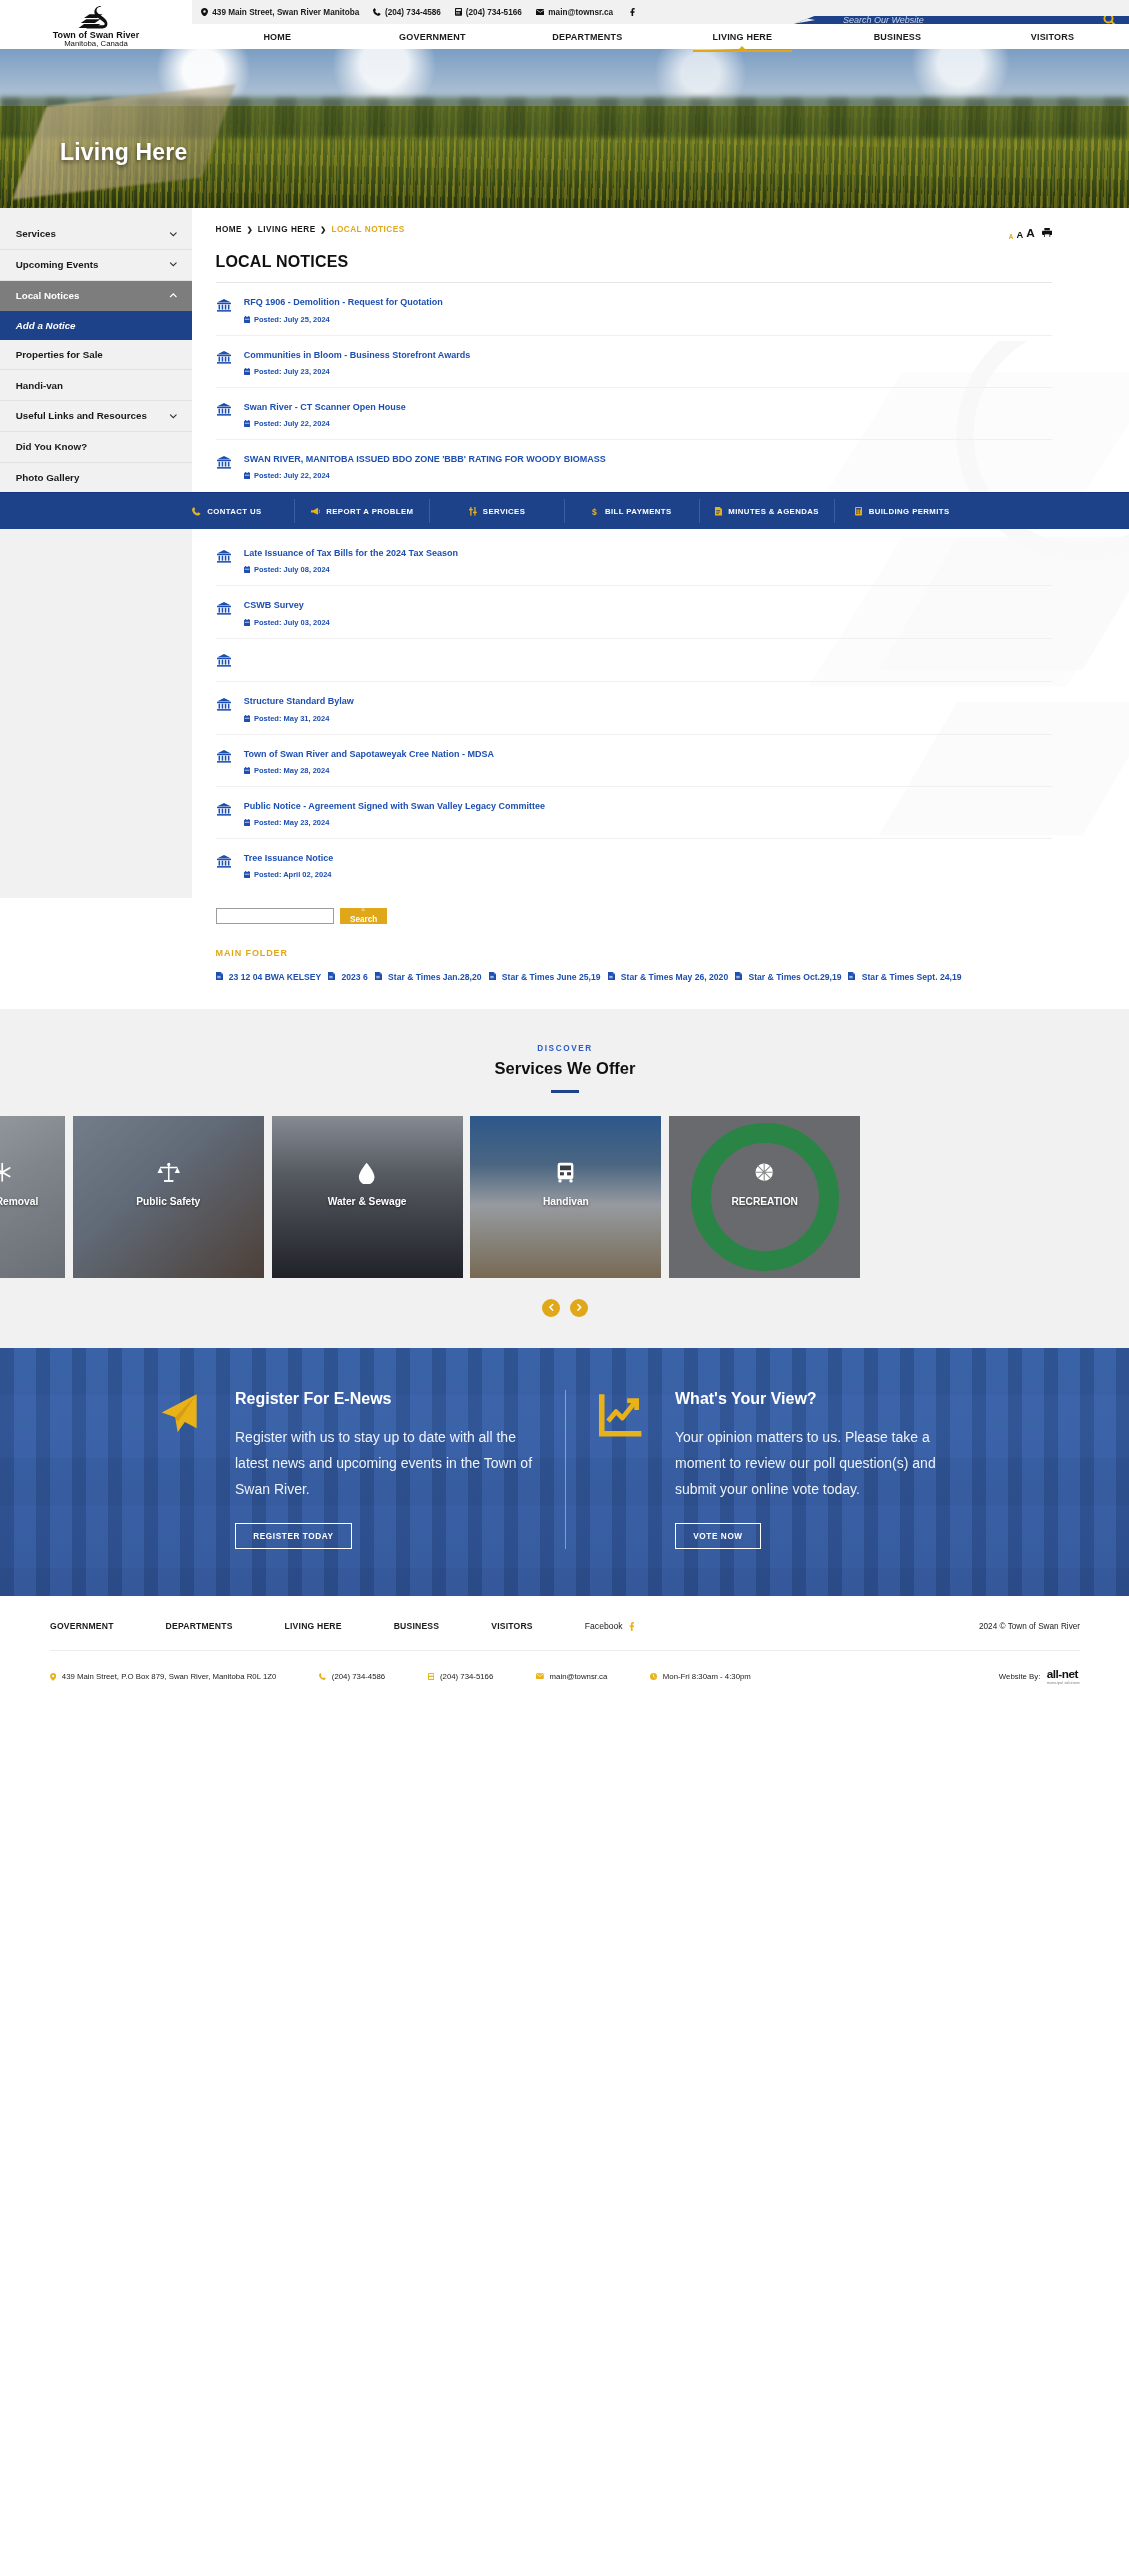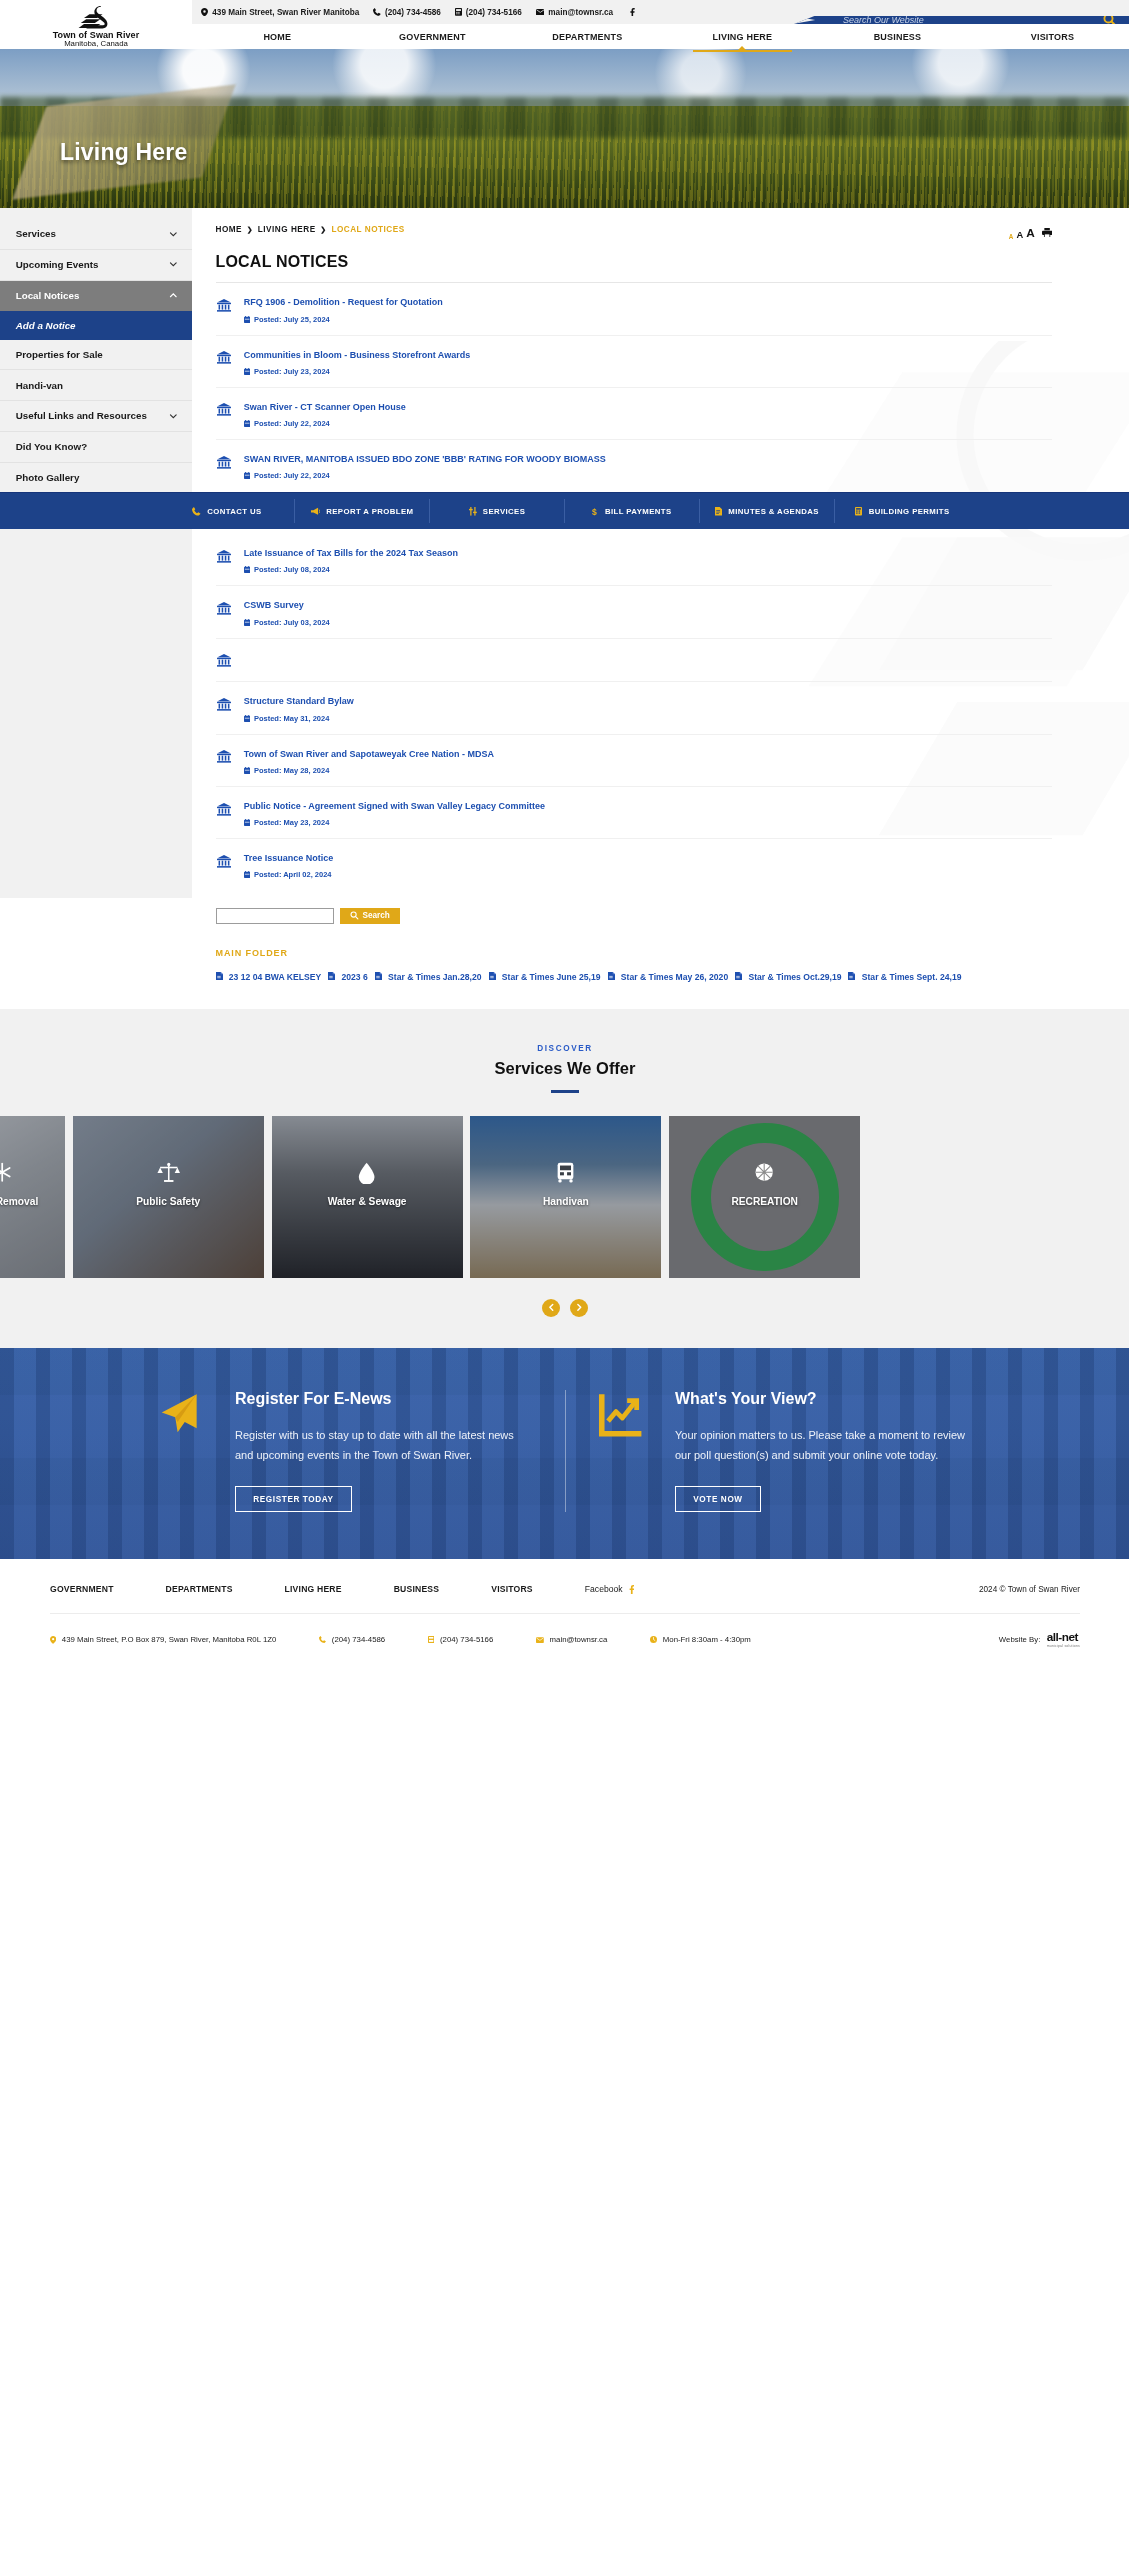--- a/index.html
+++ b/index.html
@@ -228,20 +228,21 @@
   }
 
   .search-form { display: flex; align-items: stretch; gap: 6.3px; margin-top: 17.3px; }
   .sf-input { width: 118px; height: 16.5px; border: 0.8px solid #9c9c9c; background: #fff; font-size: 8.6px; padding: 1.6px 3.9px; outline:none;}
   .sf-btn {
     background: #e0a818; color: #ffffff; border: 0;
     padding: 0 10.2px; height: 16.5px;
     font-size: 8.2px; font-weight: bold; cursor: pointer;
     display: flex; align-items: center; gap: 3.9px;
     font-family: "Liberation Sans", sans-serif;
+    flex-direction: column;
   }
   .folder-head { margin-top: 23.5px; font-size: 9px; font-weight: bold; letter-spacing: 0.9px; color: #e0a818; }
   .file-list { margin-top: 14px; display:flex; flex-direction:row; gap: 7px; padding-bottom: 27px;}
   .file-item { display: flex; align-items: center; gap: 6.3px; font-size: 8.6px; font-weight: bold; color: #1d4fb0; cursor: pointer; }
 
   
   .services { background: #f1f1f1; padding: 35px 0 31px 0; }
   .discover { text-align:center; font-size: 8.2px; font-weight: bold; letter-spacing: 1.6px; color: #2a5bc7; }
   .svc-title { text-align:center; font-size: 16.5px; font-weight: bold; color: #111; margin-top: 6.3px; }
   .svc-rule { width: 28px; height: 2.4px; background: #1d4289; margin: 11.8px auto 0; }
@@ -288,21 +289,21 @@
       repeating-linear-gradient(90deg, rgba(20,46,90,.30) 0 14px, rgba(70,108,168,.16) 14px 36px),
       repeating-linear-gradient(180deg, rgba(28,60,110,.14) 0 47px, rgba(0,0,0,0) 47px 110px);
     opacity:.85;
   }
   .cta-inner { position:relative; display:flex; justify-content:center; gap: 0; }
   .cta-col { width: 439px; padding: 0 31px; display:flex; gap: 28px; }
   .cta-col.right { border-left: 0.8px solid rgba(255,255,255,.4); }
   .cta-icon { flex: 0 0 50px; padding-top: 1.6px; }
   .cta-body { flex: 1; }
   .cta-h { font-size: 16px; font-weight: bold; color: #fff; }
-  .cta-p { font-size: 11px; color: #eef2f9; line-height: 1.85; margin-top: 17.3px; }
+  .cta-p { font-size: 14px; color: #eef2f9; line-height: 1.85; margin-top: 17.3px; }
   .cta-btn {
     margin-top: 20.4px;
     display: inline-block;
     border: 0.8px solid #ffffff; background: transparent; color: #ffffff;
     font-size: 8.2px; font-weight: bold; letter-spacing: 0.6px;
     padding: 7.8px 17.3px; cursor: pointer;
     font-family: "Liberation Sans", sans-serif;
   }
 
   

